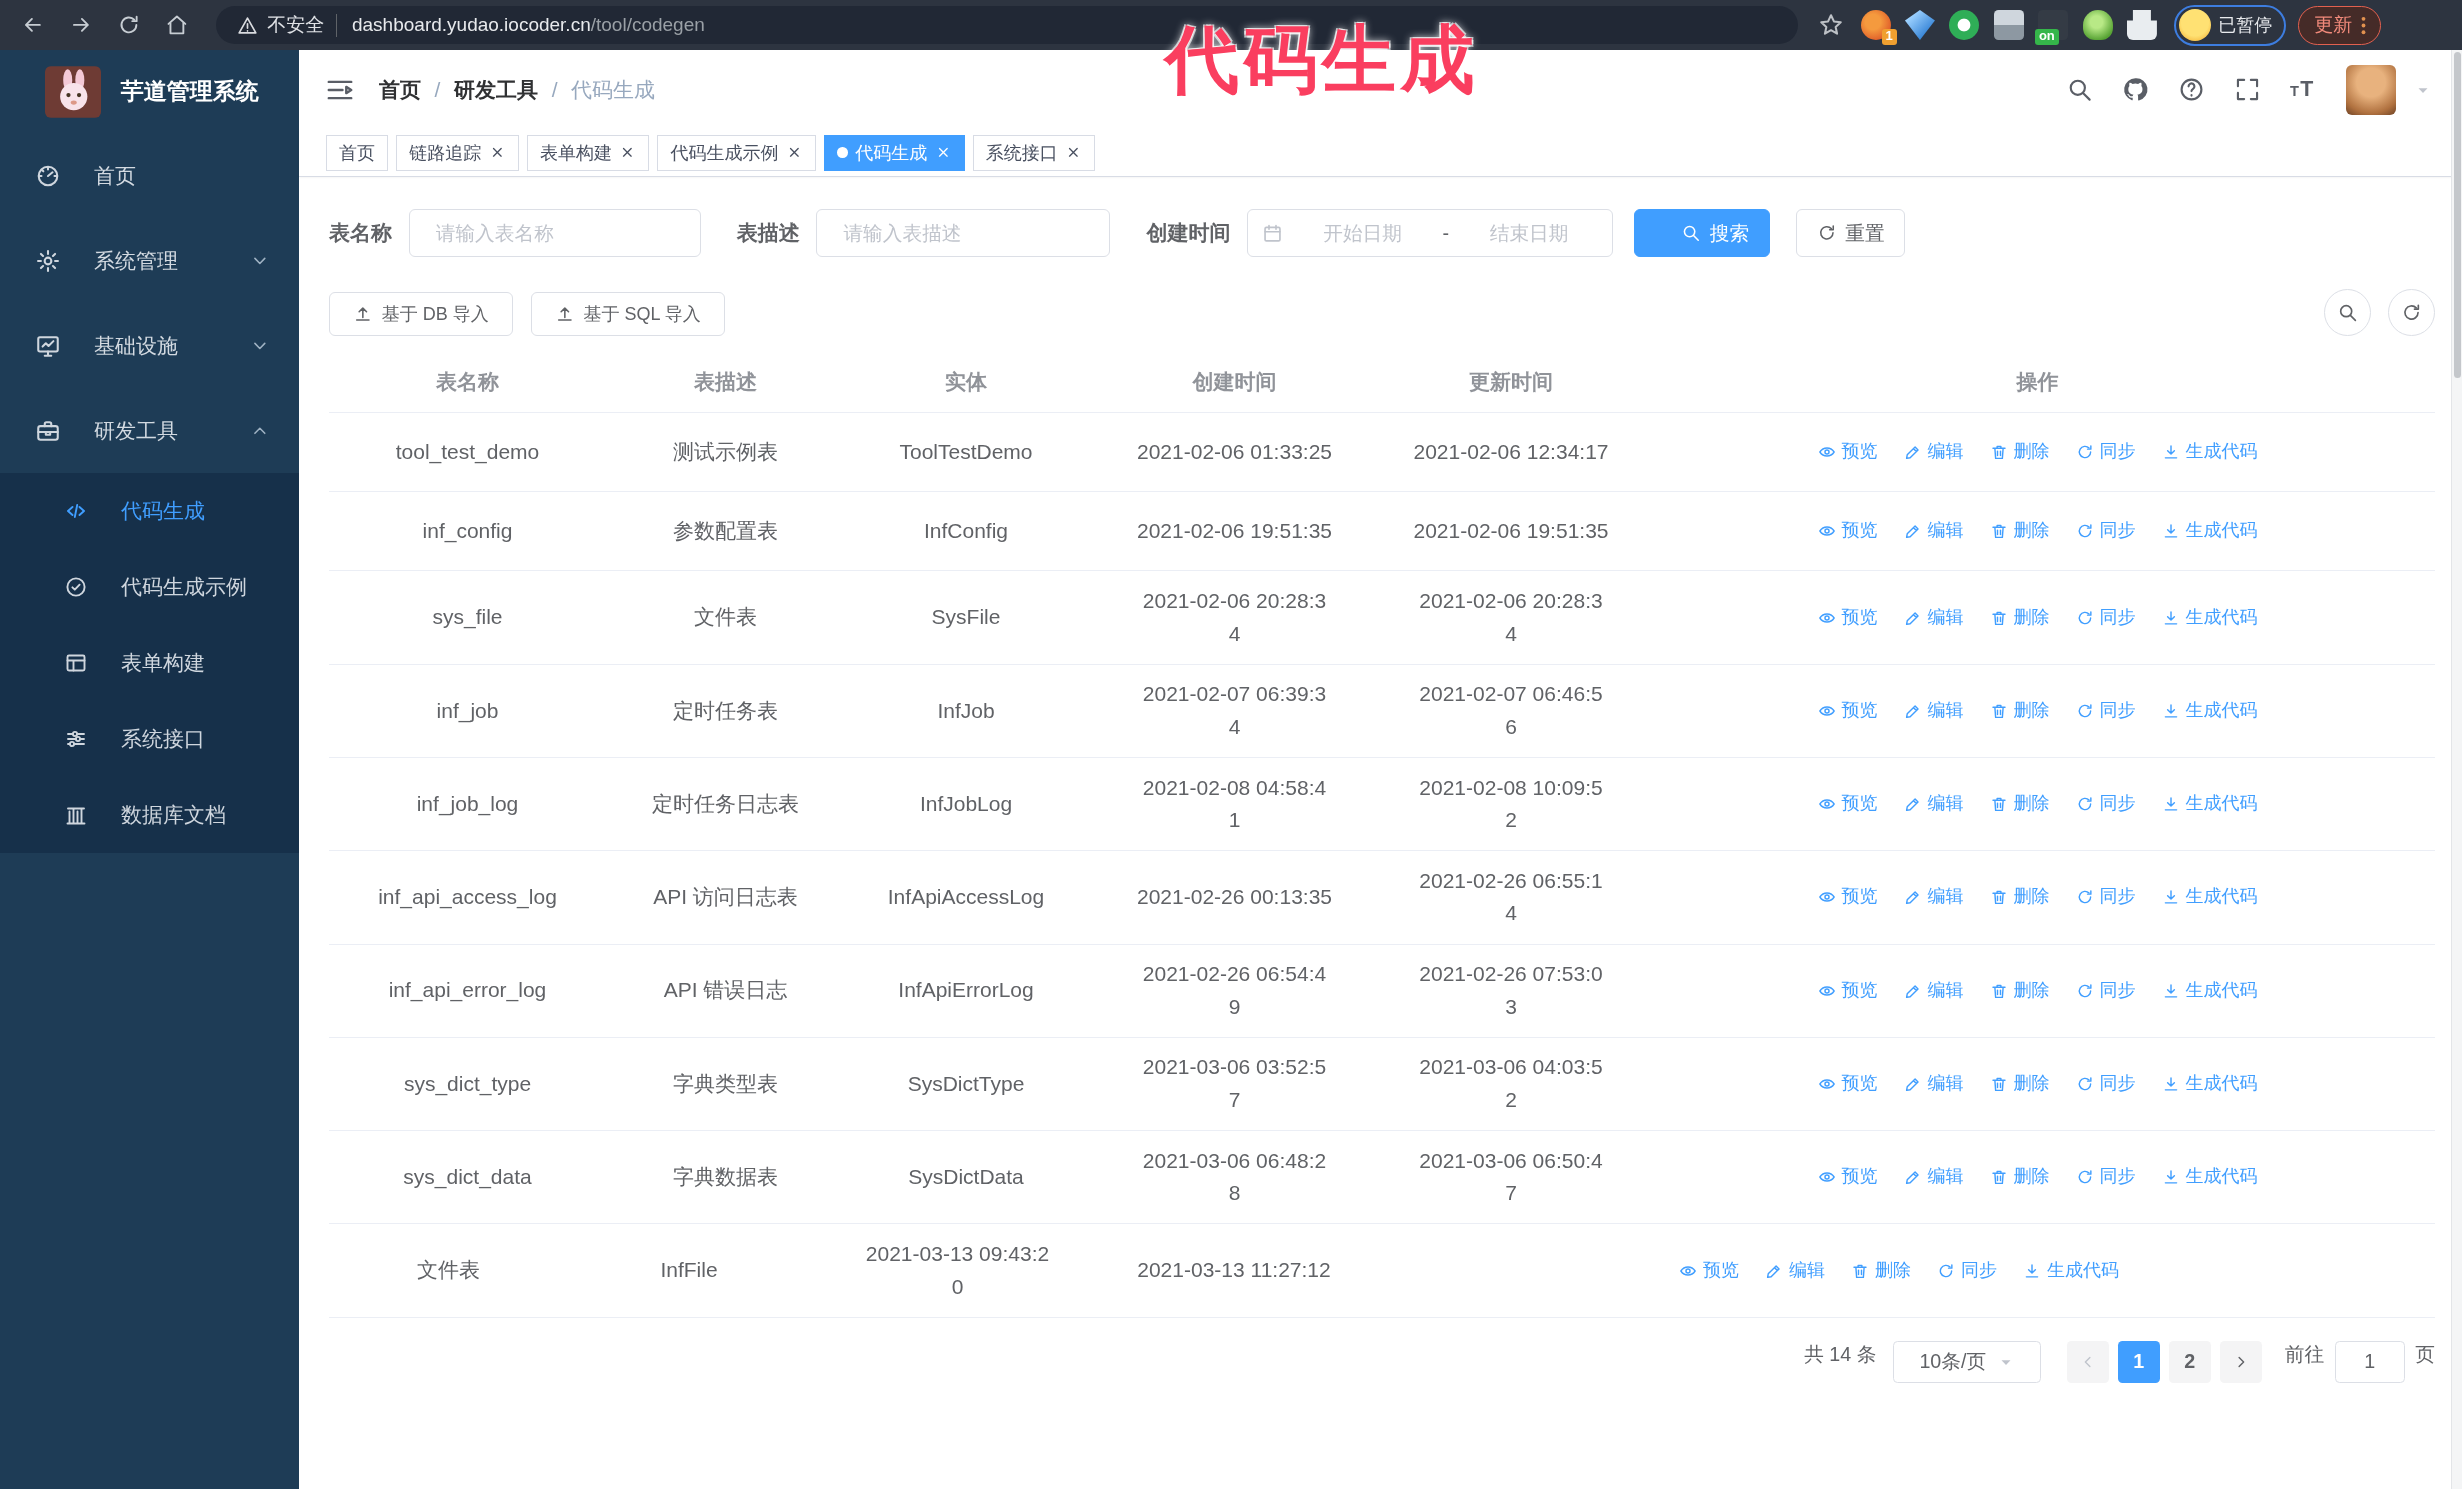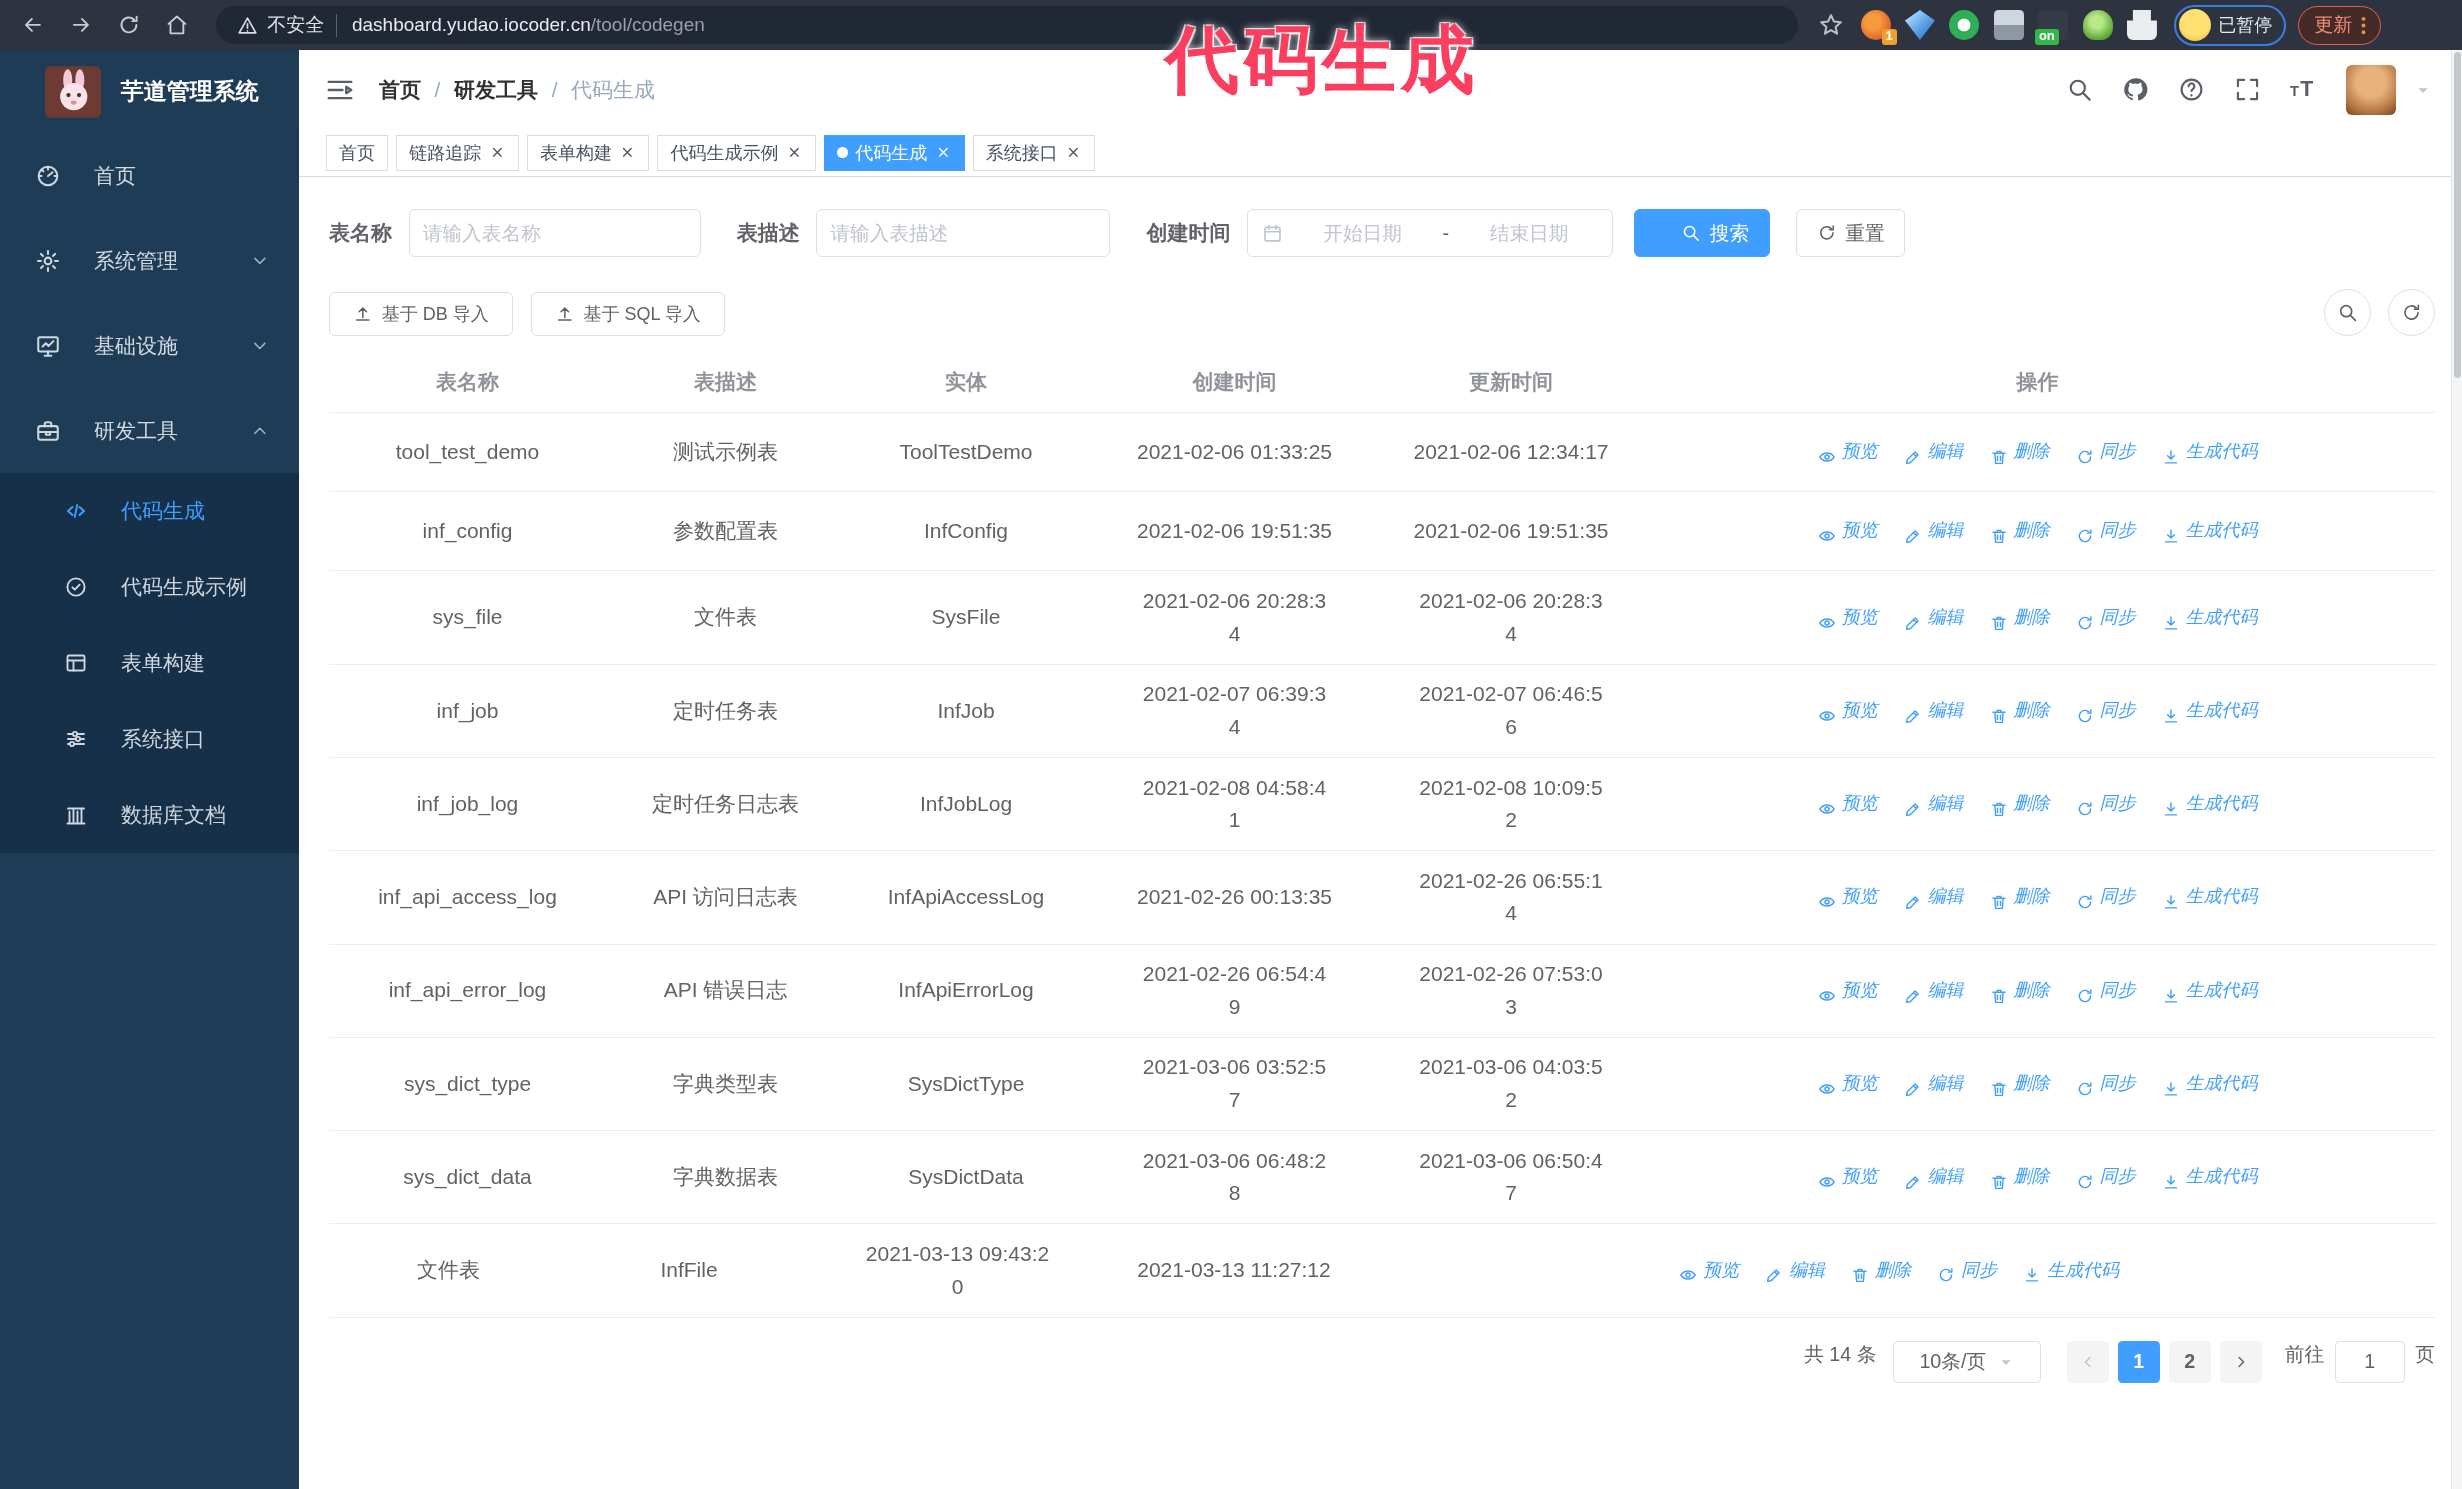--- a/index.html
+++ b/index.html
@@ -69,21 +69,21 @@
   .tags-bar{height:48px;border-bottom:0.8px solid #d8dce5;display:flex;align-items:center;padding:0 27px;gap:8.3px;box-shadow:0 0.8px 2.3px rgba(0,0,0,.06);}
   .tag{height:36px;border:0.8px solid #d8dce5;background:#fff;color:#495060;font-size:18px;display:flex;align-items:center;padding:0 12px;gap:7.6px;cursor:pointer;white-space:nowrap;}
   .tag .dot{width:10.6px;height:10.6px;border-radius:50%;background:#fff;display:none;}
   .tag.active{background:var(--accent);border-color:var(--accent);color:#fff;}
   .tag.active .dot{display:block;}
   .tag .x{width:16.7px;height:16.7px;}
 
   .content{flex:1;padding:32px 27px 0 30px;display:flex;flex-direction:column;min-height:0;}
   .filter-row{display:flex;align-items:center;font-size:21px;color:#606266;}
   .f-label{font-weight:600;margin-right:16.7px;white-space:nowrap;}
-  .f-input{height:48px;border:0.8px solid var(--border);border-radius:6px;padding:0 13px;font-size:19.7px;color:#606266;font-family:inherit;outline:none;}
+  .f-input{height:48px;border:0.8px solid var(--border);border-radius:6px;padding:0 26px;font-size:19.7px;color:#606266;font-family:inherit;outline:none;}
   .f-input::placeholder{color:#c0c4cc;}
   .grp{display:flex;align-items:center;margin-right:36px;}
   .range-box{width:366px;height:48px;border:0.8px solid var(--border);border-radius:6px;display:flex;align-items:center;padding:0 13.6px;gap:10.6px;}
   .cal-ic{width:21px;height:21px;color:#c0c4cc;flex:none;}
   .ph{color:#c0c4cc;font-size:19.7px;flex:1;text-align:center;white-space:nowrap;}
   .range-sep{color:#606266;font-size:19.7px;}
   .btn{height:48px;border-radius:6px;border:0.8px solid var(--border);background:#fff;color:#606266;font-size:19.7px;display:inline-flex;align-items:center;gap:9px;padding:0 19.7px;cursor:pointer;font-family:inherit;white-space:nowrap;}
   .btn .bic{width:19.7px;height:19.7px;flex:none;}
   .btn.primary{background:var(--accent);border-color:var(--accent);color:#fff;padding-left:46px;}
   .btn-search{margin-left:21px;}
@@ -101,21 +101,21 @@
   .trow.thead{font-weight:bold;color:var(--head);min-height:48px;border-bottom:0.8px solid var(--table-border);}
   .c{text-align:center;padding:13.6px 6px;line-height:1.55;}
   .col-name{width:277px;}
   .col-desc{width:239px;}
   .col-entity{width:242px;}
   .col-created{width:295px;}
   .col-updated{width:258px;}
   .col-actions{flex:1;}
   .date{white-space:pre-line;}
   .actions-wrap{display:flex;justify-content:center;align-items:center;}
-  .action{display:inline-flex;align-items:flex-end;gap:6px;color:var(--accent);font-size:18px;margin:0 13px;cursor:pointer;text-decoration:none;white-space:nowrap;font-style:italic;}
+  .action{display:inline-flex;align-items:center;gap:6px;color:var(--accent);font-size:18px;margin:0 13px;cursor:pointer;text-decoration:none;white-space:nowrap;}
   .action .aic{width:18px;height:18px;flex:none;}
 
   .pagination{display:flex;justify-content:flex-end;align-items:flex-start;margin-top:23px;font-size:19.7px;color:#606266;}
   .pg-total{margin-right:16.7px;white-space:nowrap;}
   .pg-select{width:148px;height:42px;border:0.8px solid var(--border);border-radius:4.5px;display:flex;align-items:center;justify-content:center;gap:10.6px;margin-right:16.7px;cursor:pointer;}
   .pg-select .caret{margin-left:0;}
   .pg-btn{min-width:42px;height:42px;background:#f4f4f5;border-radius:4.5px;display:flex;align-items:center;justify-content:center;margin-left:9px;cursor:pointer;color:#606266;}
   .pg-btn .bic{width:18px;height:18px;}
   .pg-btn.prev{color:#c0c4cc;}
   .pg-page{min-width:42px;height:42px;background:#f4f4f5;border-radius:4.5px;display:flex;align-items:center;justify-content:center;margin-left:9px;font-weight:600;cursor:pointer;}

